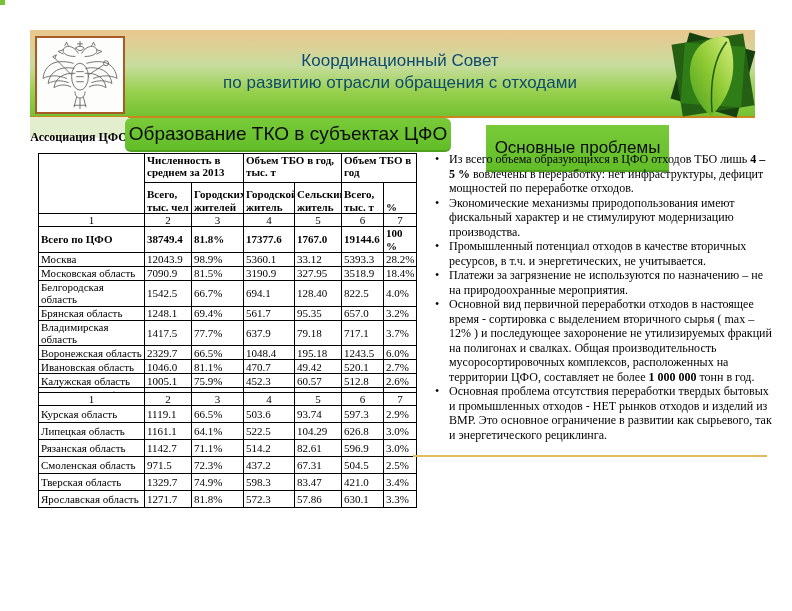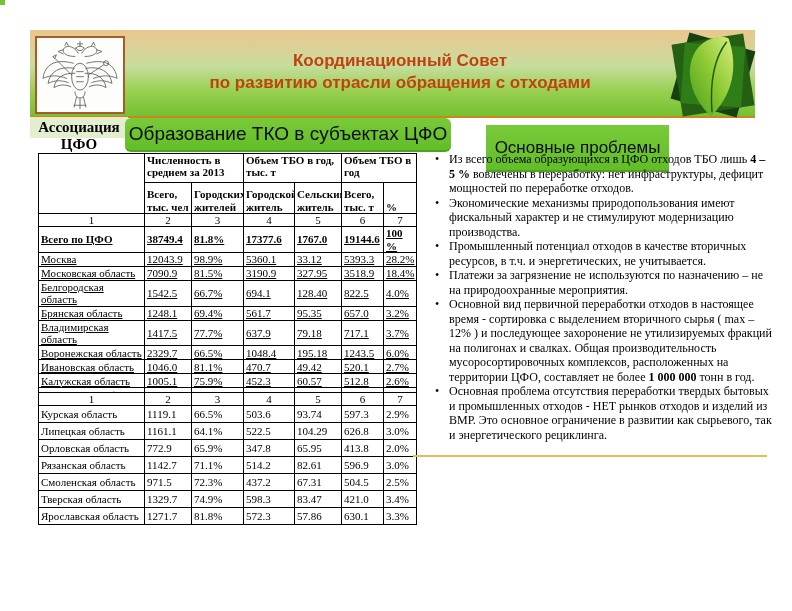--- a/index.html
+++ b/index.html
@@ -6,48 +6,48 @@
   .slide{position:relative;width:792px;height:611px;background:#fff;overflow:hidden;
          font-family:"Liberation Serif",serif;color:#000;}
 
   .corner-accent{position:absolute;left:0;top:0;width:5px;height:5px;background:#76c233;}
 
   
   .band{position:absolute;left:30px;top:30px;width:725px;height:86px;
         background:linear-gradient(to bottom,#e9c78e 0%,#ddd096 18%,#c6dd9d 42%,#97d04e 72%,#74c132 100%);
         border-bottom:2px solid #c8861d;}
   .title{position:absolute;left:135px;top:50px;width:530px;text-align:center;
-         font-family:"Liberation Sans",sans-serif;font-weight:bold;font-size:17px;line-height:22px;color:#c2410c;}
+         font-family:"Liberation Sans",sans-serif;font-weight:normal;font-size:17px;line-height:22px;color:#0c4a6e;}
 
   .eagle-box{position:absolute;left:35px;top:36px;width:90px;height:78px;background:#fdfdfb;
              border:2px solid #a85a28;box-sizing:border-box;}
   .eagle-box svg{width:100%;height:100%;}
   .assoc-strip{position:absolute;left:30px;top:117px;width:98px;height:21px;background:#e2eecd;}
-  .assoc-label{position:absolute;left:28px;top:119px;width:102px;text-align:center;
-               font-size:15px;font-weight:bold;}
+  .assoc-label{position:absolute;left:28px;top:130px;width:102px;text-align:center;
+               font-size:12px;font-weight:bold;}
 
   .leaf-logo{position:absolute;left:663px;top:26px;width:100px;height:98px;}
 
   .banner{position:absolute;background:linear-gradient(to bottom,#79ca39,#62bd28);
           border-bottom:2px solid #4ea21d;display:flex;align-items:center;justify-content:center;
           font-family:"Liberation Sans",sans-serif;color:#0b0b0b;box-sizing:border-box;}
   .banner-left{left:125px;top:118px;width:326px;height:34px;font-size:19px;border-radius:6px;}
   .banner-right{left:486px;top:125px;width:183px;height:47px;font-size:17px;}
 
   
   table{border-collapse:collapse;table-layout:fixed;width:378px;
         font-family:"Liberation Serif",serif;font-size:11px;position:absolute;left:38px;background:#fff;}
   #t1{top:153px;} #t2{top:392px;}
   td,th{border:1px solid #000;padding:0 2px;overflow:hidden;white-space:pre-line;line-height:1.12;}
   th{font-weight:bold;text-align:left;vertical-align:bottom;}
   td{text-align:left;vertical-align:middle;}
   .group-row th{vertical-align:top;height:28px;}
   .sub-row th{height:30px;}
   .num-row td{height:12px;text-align:center;vertical-align:middle;}
-  #t1 tbody tr{height:14px;text-decoration:underline;} #t1 tbody tr.bold-row{height:24px;font-weight:bold;}
+  #t1 tbody tr{height:14px;} #t1 tbody tr.bold-row{height:24px;font-weight:bold;}
   #t2 tbody tr{height:17px;}
   col.w1{width:106px;}col.w2{width:47px;}col.w3{width:52px;}col.w4{width:51px;}
   col.w5{width:47px;}col.w6{width:42px;}col.w7{width:33px;}
 
   
   .deco-line{position:absolute;left:413px;top:455px;width:354px;height:2px;background:#e3bd5d;z-index:0;}
   .problems{position:absolute;left:432px;top:152px;width:340px;margin:0;padding:0;list-style:none;
             font-size:12px;line-height:14.5px;z-index:1;}
   .problems li{position:relative;padding-left:17px;margin:0;}
   .problems li::before{content:"\2022";position:absolute;left:3px;top:0;}
@@ -284,29 +284,20 @@
         <tr>
           <td>Липецкая область</td>
           <td>1161.1</td>
           <td>64.1%</td>
           <td>522.5</td>
           <td>104.29</td>
           <td>626.8</td>
           <td>3.0%</td>
         </tr>
         <tr>
-          <td>Орловская область</td>
-          <td>772.9</td>
-          <td>65.9%</td>
-          <td>347.8</td>
-          <td>65.95</td>
-          <td>413.8</td>
-          <td>2.0%</td>
-        </tr>
-        <tr>
           <td>Рязанская область</td>
           <td>1142.7</td>
           <td>71.1%</td>
           <td>514.2</td>
           <td>82.61</td>
           <td>596.9</td>
           <td>3.0%</td>
         </tr>
         <tr>
           <td>Смоленская область</td>

